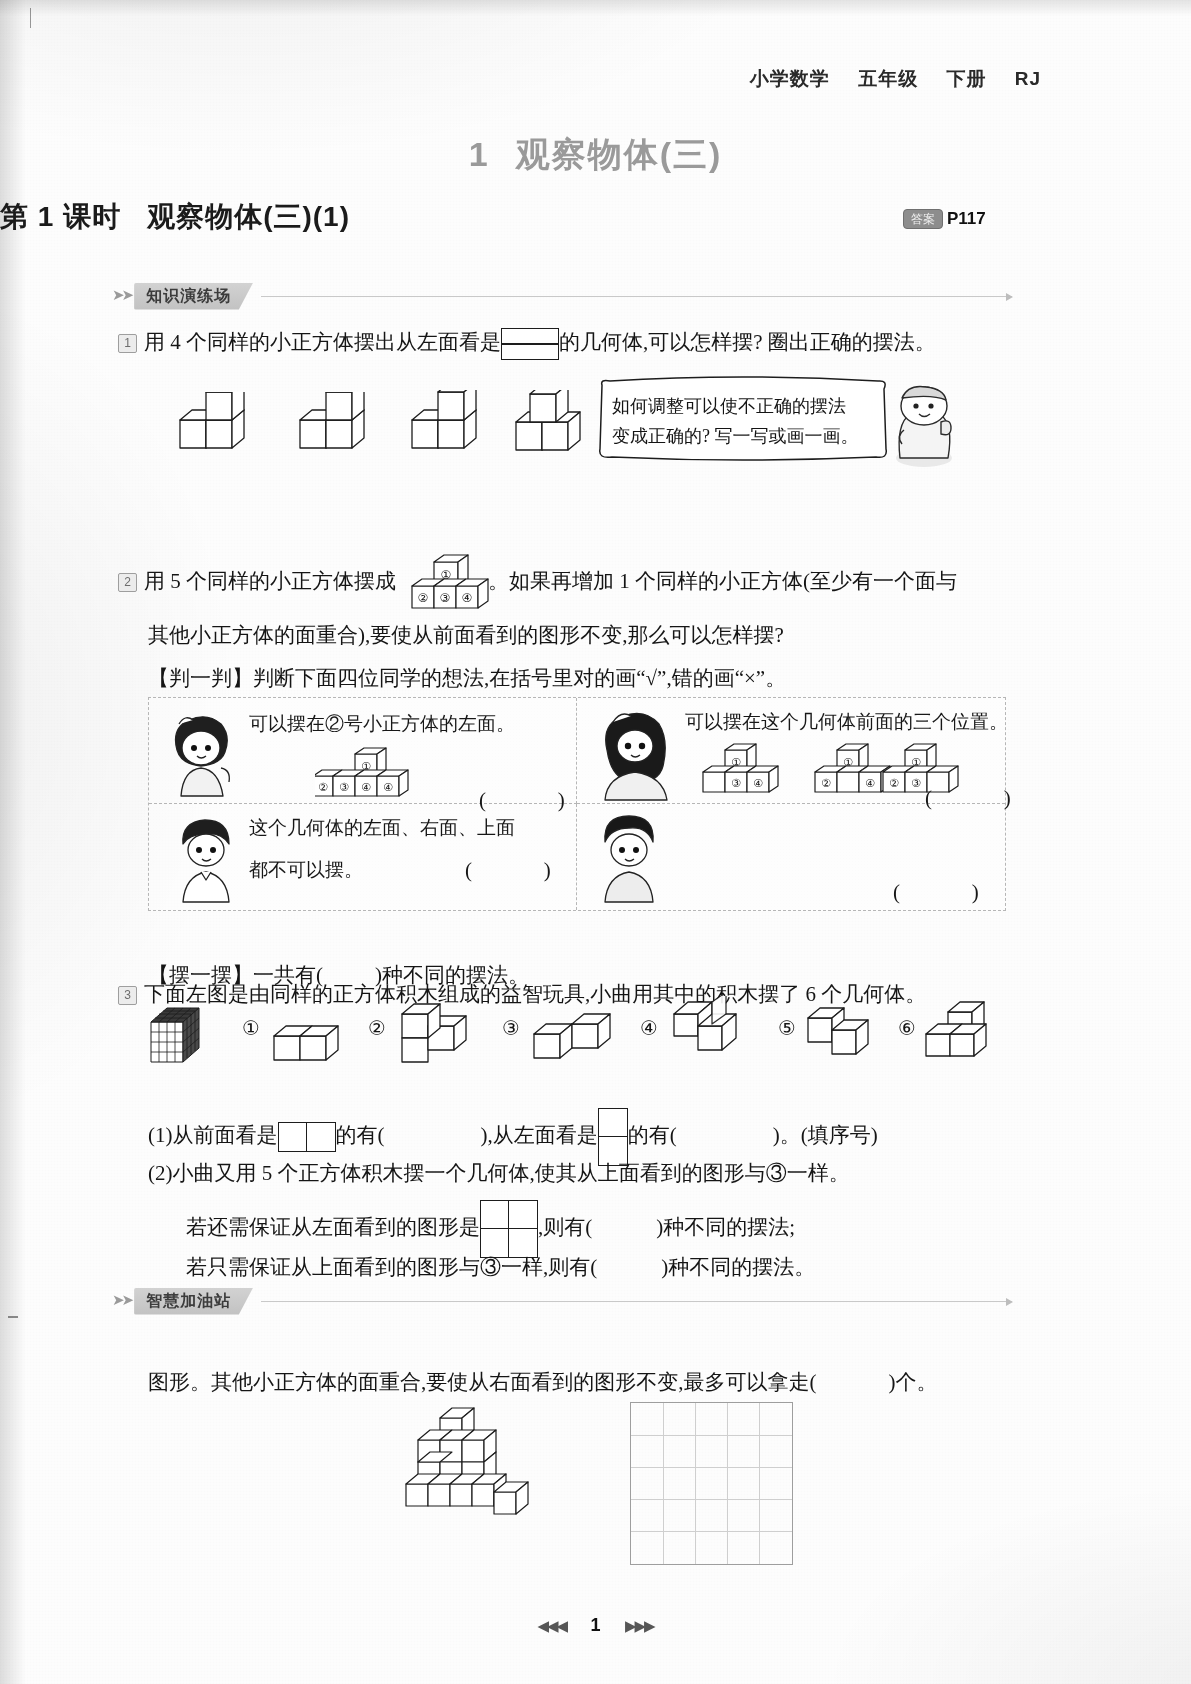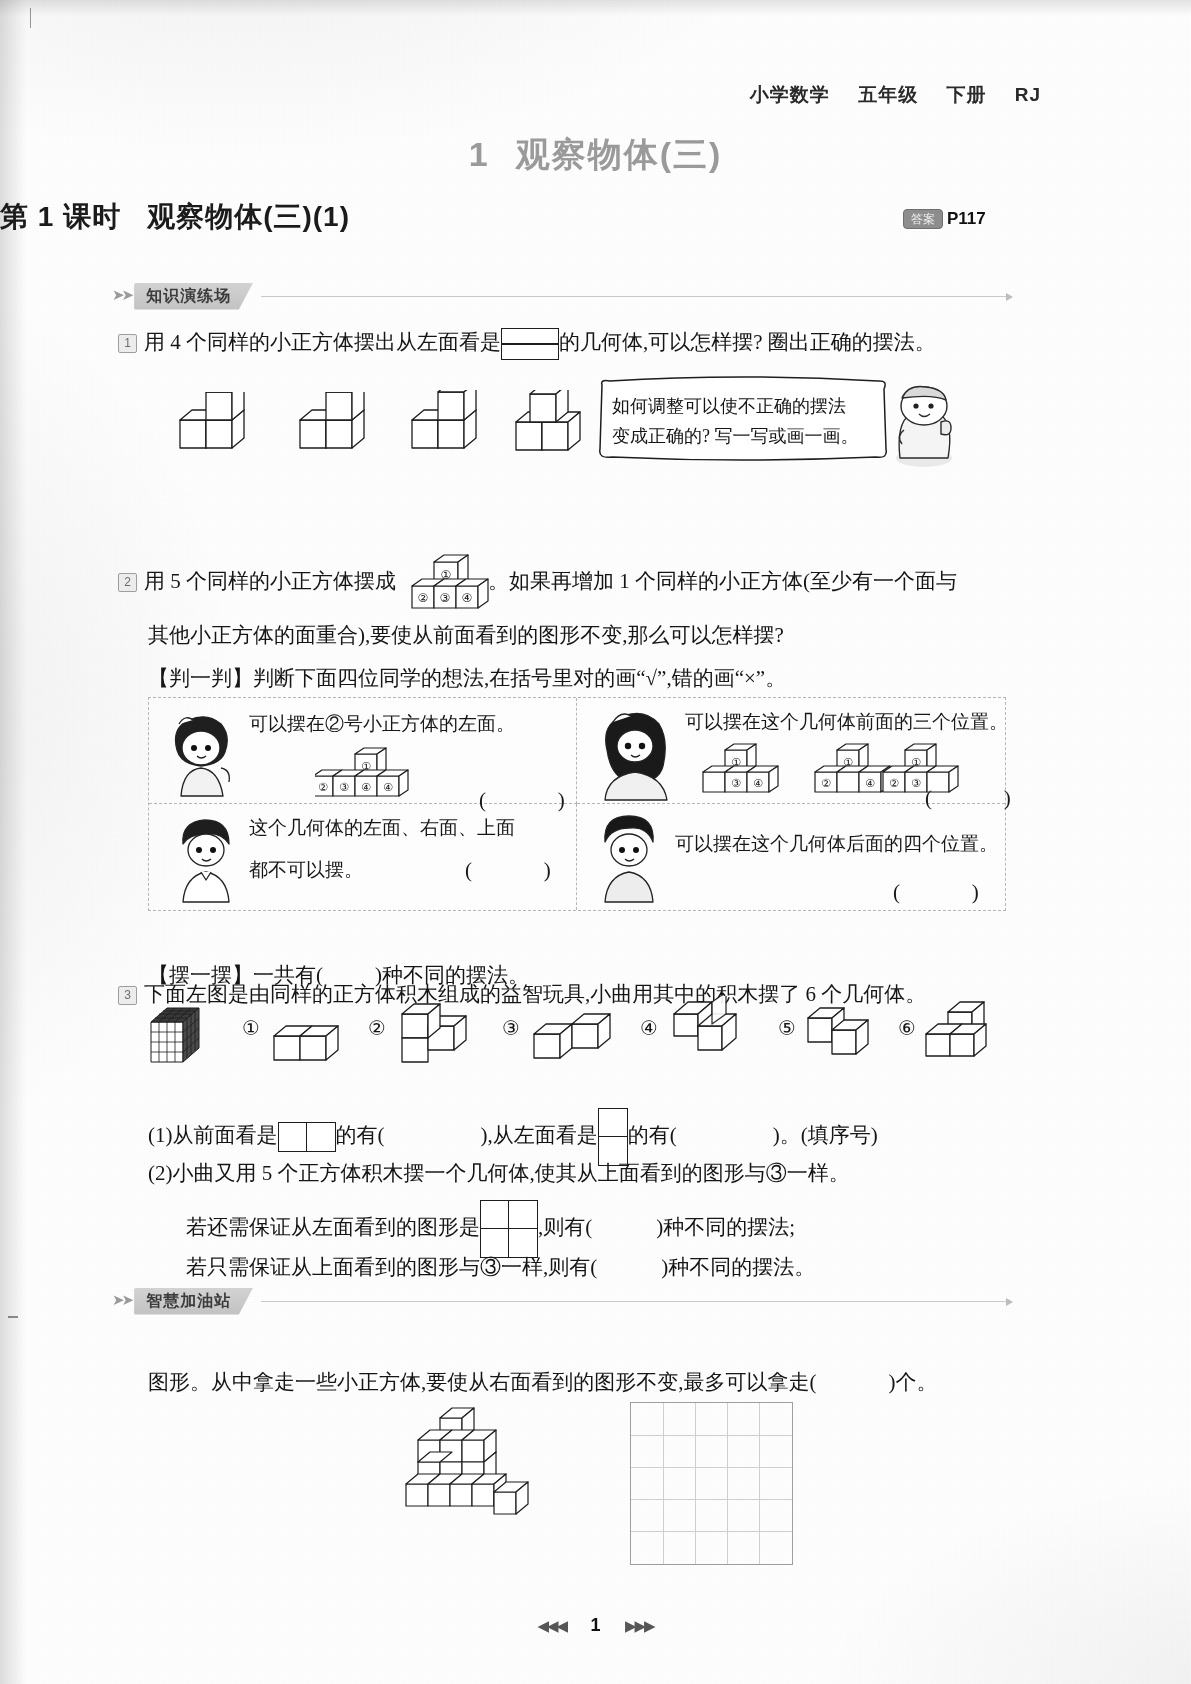--- a/index.html
+++ b/index.html
@@ -31,21 +31,20 @@
   .edge-t{position:absolute;left:0;top:0;width:100%;height:16px;
     background:linear-gradient(180deg, rgba(0,0,0,.10), rgba(0,0,0,0));}
   .corner-tick{position:absolute;background:#222;}
 
   
   .hdr{
     position:absolute;top:66px;right:150px;
     font-family:"Liberation Sans","DejaVu Sans",sans-serif;
     font-size:19px;font-weight:700;letter-spacing:1px;color:#2a2a2a;
     white-space:nowrap;
-    margin-top:16px;
   }
   .hdr span{margin-left:22px;}
   .hdr span:first-child{margin-left:0;}
 
   
   .unit-title{
     position:absolute;top:132px;left:0;width:100%;text-align:center;
     font-family:"Liberation Sans","DejaVu Sans",sans-serif;
     font-size:34px;font-weight:700;color:#9a9a9a;letter-spacing:2px;
   }
@@ -448,21 +447,20 @@
           <g stroke="#222" stroke-width="1.3" fill="#fff" stroke-linejoin="round">
             <path d="M10 30 Q8 4 34 4 Q60 4 58 30 Q52 14 34 16 Q16 16 10 30Z" fill="#181818"></path>
             <ellipse cx="34" cy="38" rx="18" ry="16" fill="#fff"></ellipse>
             <circle cx="27" cy="38" r="3" fill="#111" stroke="none"></circle>
             <circle cx="41" cy="38" r="3" fill="#111" stroke="none"></circle>
             <path d="M30 47 Q34 51 39 47" fill="none"></path>
             <path d="M10 90 Q12 64 34 60 Q56 64 58 90 Z" fill="#ededed"></path>
           </g>
         </svg>
       </div>
-      <div class="jtext" style="left:98px;top:26px;">可以摆在这个几何体后面的四个位置。</div>
       <div class="jtext paren" style="left:316px;top:74px;">(&nbsp;&nbsp;&nbsp;)</div>
     </div>
   </div>
 
   <div class="ln" style="left:148px;top:960px;">
     <span>【摆一摆】一共有(</span><span class="blank" style="width:52px;"></span><span>)种不同的摆法。</span>
   </div>
 
   <div class="ln" style="left:118px;top:962px;margin-top:17px;">
     <span class="qnum">3</span><span>下面左图是由同样的正方体积木组成的益智玩具,小曲用其中的积木摆了 6 个几何体。</span>
@@ -599,21 +597,21 @@
     <span>若只需保证从上面看到的图形与③一样,则有(</span><span class="blank" style="width:64px;"></span><span>)种不同的摆法。</span>
   </div>
 
   <div class="banner" style="top:1288px;width:900px;">
     <span class="arrows">➤➤</span>
     <span class="tag">智慧加油站</span>
     <span class="rule"></span>
   </div>
 
   <div class="ln" style="left:148px;top:1367px;">
-    <span>图形。从中拿走一些小正方体,要使从右面看到的图形不变,最多可以拿走(</span><span class="blank" style="width:72px;"></span><span>)个。</span>
+    <span>图形。其他小正方体的面重合,要使从右面看到的图形不变,最多可以拿走(</span><span class="blank" style="width:72px;"></span><span>)个。</span>
   </div>
 
   <div class="cube-art" style="left:398px;top:1404px;">
     <svg width="160" height="130" viewBox="0 0 160 130">
       <g fill="#fff" stroke="#1d1d1d" stroke-width="1.2" stroke-linejoin="round">
 
         <path d="M42 14 L42 36 L64 36 L64 14 Z"></path>
           <path d="M42 14 L54 4 L76 4 L64 14 Z"></path>
           <path d="M64 14 L76 4 L76 26 L64 36 Z"></path>
 

